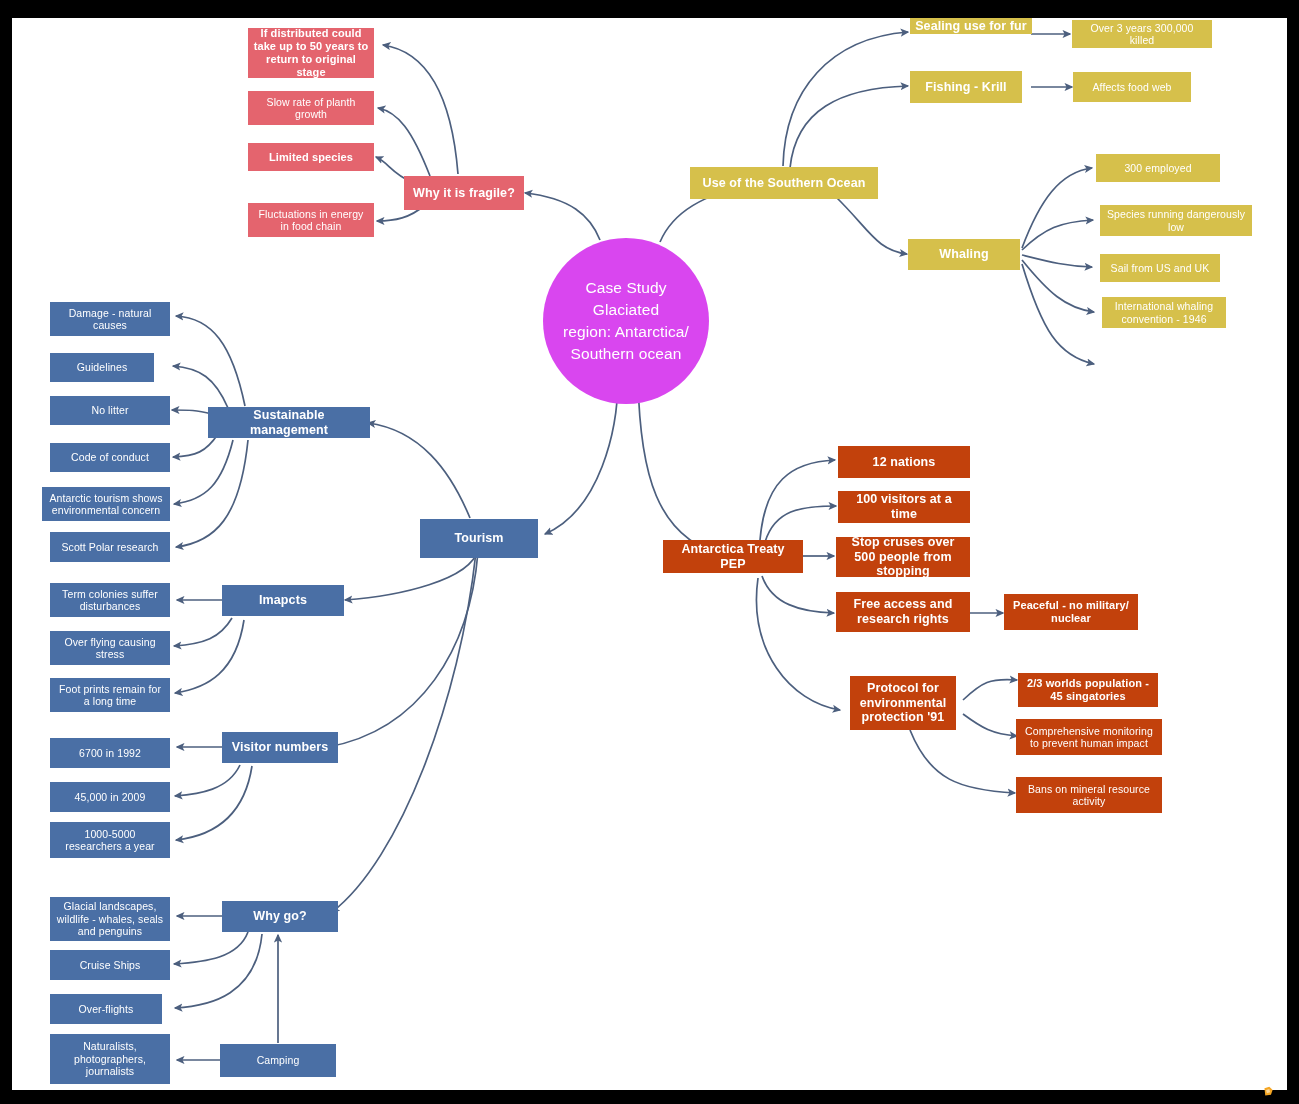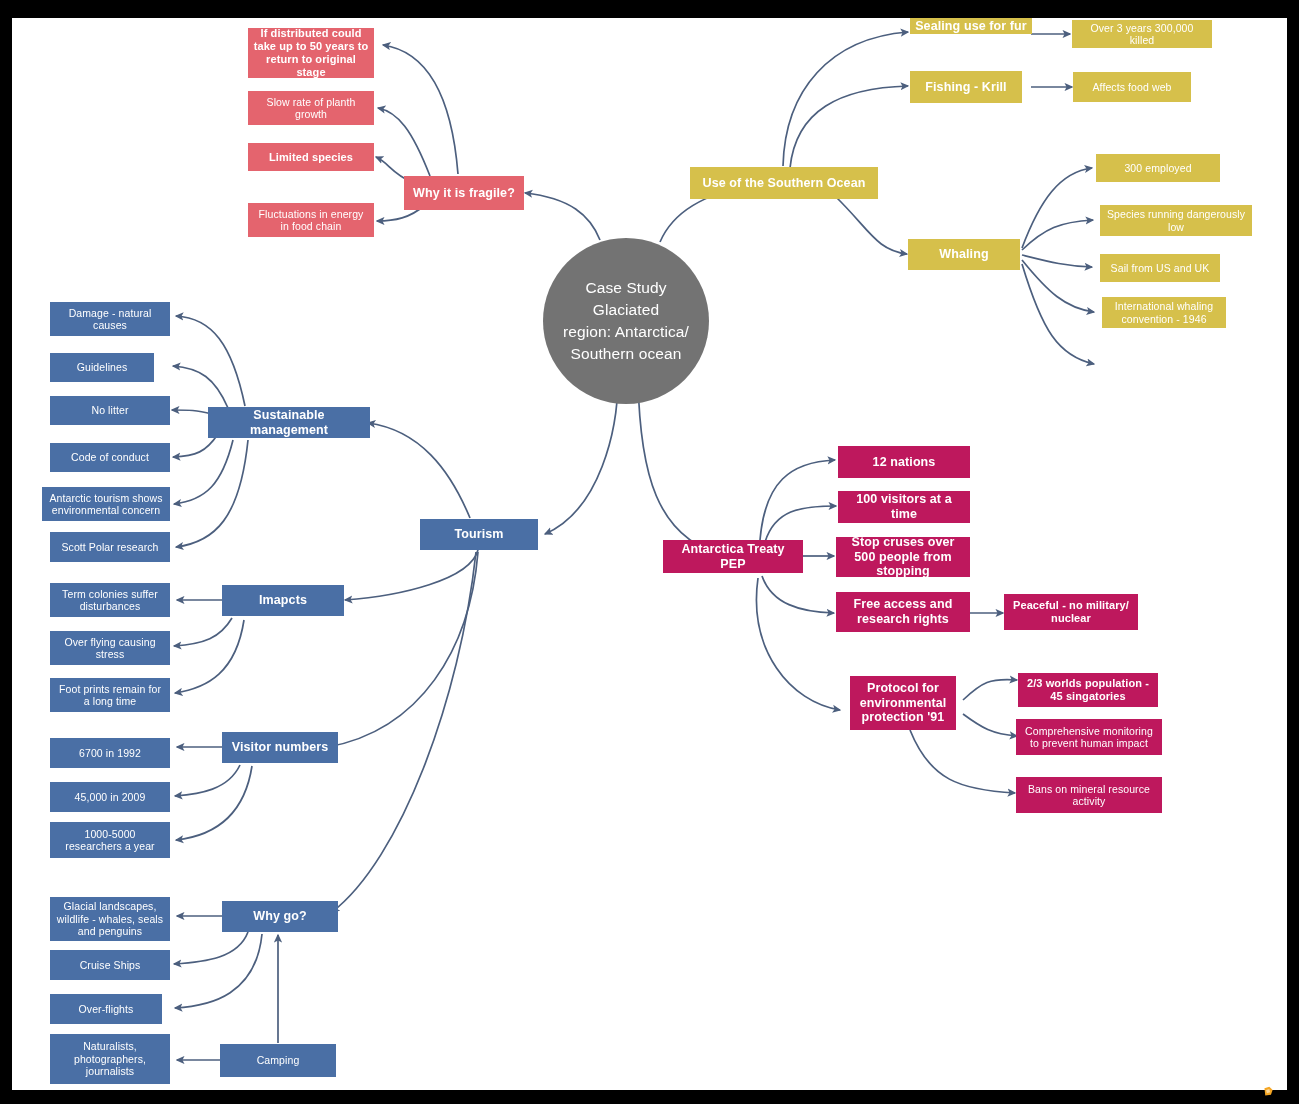--- a/index.html
+++ b/index.html
@@ -43,22 +43,22 @@
   .node.center {
     border-radius: 50%;
     font-size: 15.5px;
     font-weight: 400;
     line-height: 1.42;
     padding: 0 18px;
   }
   .b-blue   { background: #4a6fa5; }
   .b-pink   { background: #e4646e; }
   .b-yellow { background: #d6c04b; }
-  .b-teal   { background: #be185d; }
-  .b-navy   { background: #737373; }
+  .b-teal   { background: #c2410c; }
+  .b-navy   { background: #d946ef; }
 
   .main     { font-size: 12.5px; font-weight: bold; }
   .leaf     { font-size: 10.5px; font-weight: 400; }
   .leaf-b   { font-size: 11px;   font-weight: bold; }
 
   #logo {
     position: absolute;
     left: 1262px; top: 1085px;
     width: 13px; height: 13px;
     pointer-events: none;
@@ -175,21 +175,21 @@
   <div class="node main b-teal" style="left:838px; top:491px; width:132px; height:32px;">100 visitors at a time</div>
   <div class="node main b-teal" style="left:836px; top:537px; width:134px; height:40px;">Stop cruses over 500 people from stopping</div>
   <div class="node main b-teal" style="left:836px; top:592px; width:134px; height:40px;">Free access and research rights</div>
   <div class="node leaf-b b-teal" style="left:1004px; top:594px; width:134px; height:36px;">Peaceful - no military/ nuclear</div>
 
   <div class="node main b-teal" style="left:850px; top:676px; width:106px; height:54px;">Protocol for environmental protection '91</div>
   <div class="node leaf-b b-teal" style="left:1018px; top:673px; width:140px; height:34px;">2/3 worlds population - 45 singatories</div>
   <div class="node leaf b-teal" style="left:1016px; top:719px; width:146px; height:36px;">Comprehensive monitoring to prevent human impact</div>
   <div class="node leaf b-teal" style="left:1016px; top:777px; width:146px; height:36px;">Bans on mineral resource activity</div>
 
-  <div class="node main b-blue" style="left:420px; top:519px; width:118px; height:31px;">Tourism</div>
+  <div class="node main b-blue" style="left:420px; top:519px; width:118px; height:39px;">Tourism</div>
 
   <div class="node main b-blue" style="left:208px; top:407px; width:162px; height:31px;">Sustainable management</div>
   <div class="node leaf b-blue" style="left:50px; top:302px; width:120px; height:34px;">Damage - natural causes</div>
   <div class="node leaf b-blue" style="left:50px; top:353px; width:104px; height:29px;">Guidelines</div>
   <div class="node leaf b-blue" style="left:50px; top:396px; width:120px; height:29px;">No litter</div>
   <div class="node leaf b-blue" style="left:50px; top:443px; width:120px; height:29px;">Code of conduct</div>
   <div class="node leaf b-blue" style="left:42px; top:487px; width:128px; height:34px;">Antarctic tourism shows environmental concern</div>
   <div class="node leaf b-blue" style="left:50px; top:532px; width:120px; height:30px;">Scott Polar research</div>
 
   <div class="node main b-blue" style="left:222px; top:585px; width:122px; height:31px;">Imapcts</div>

